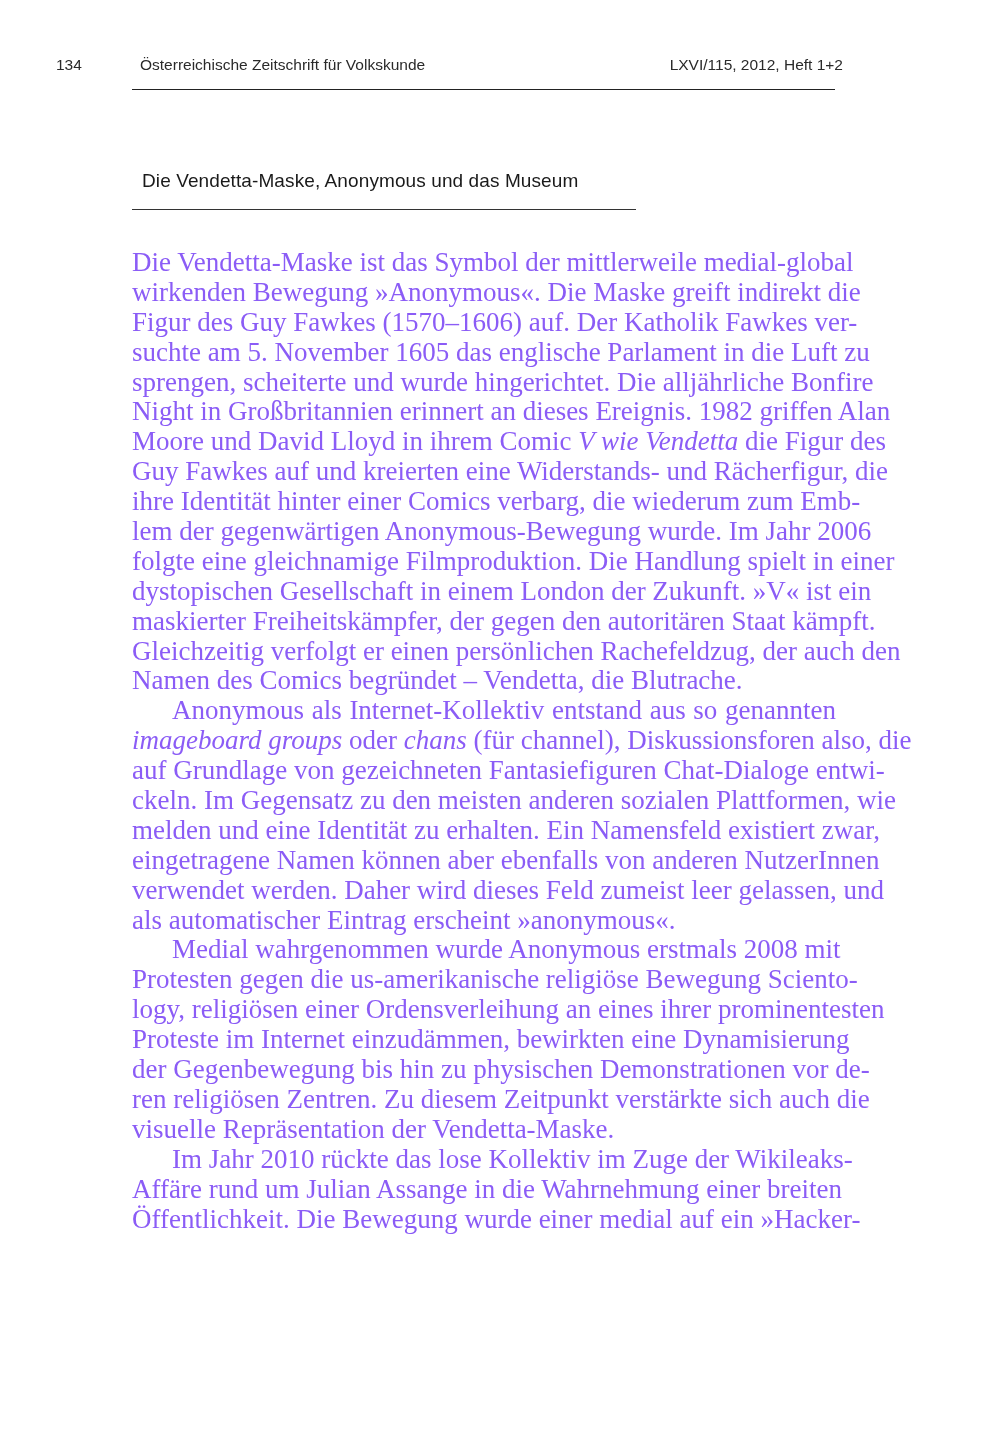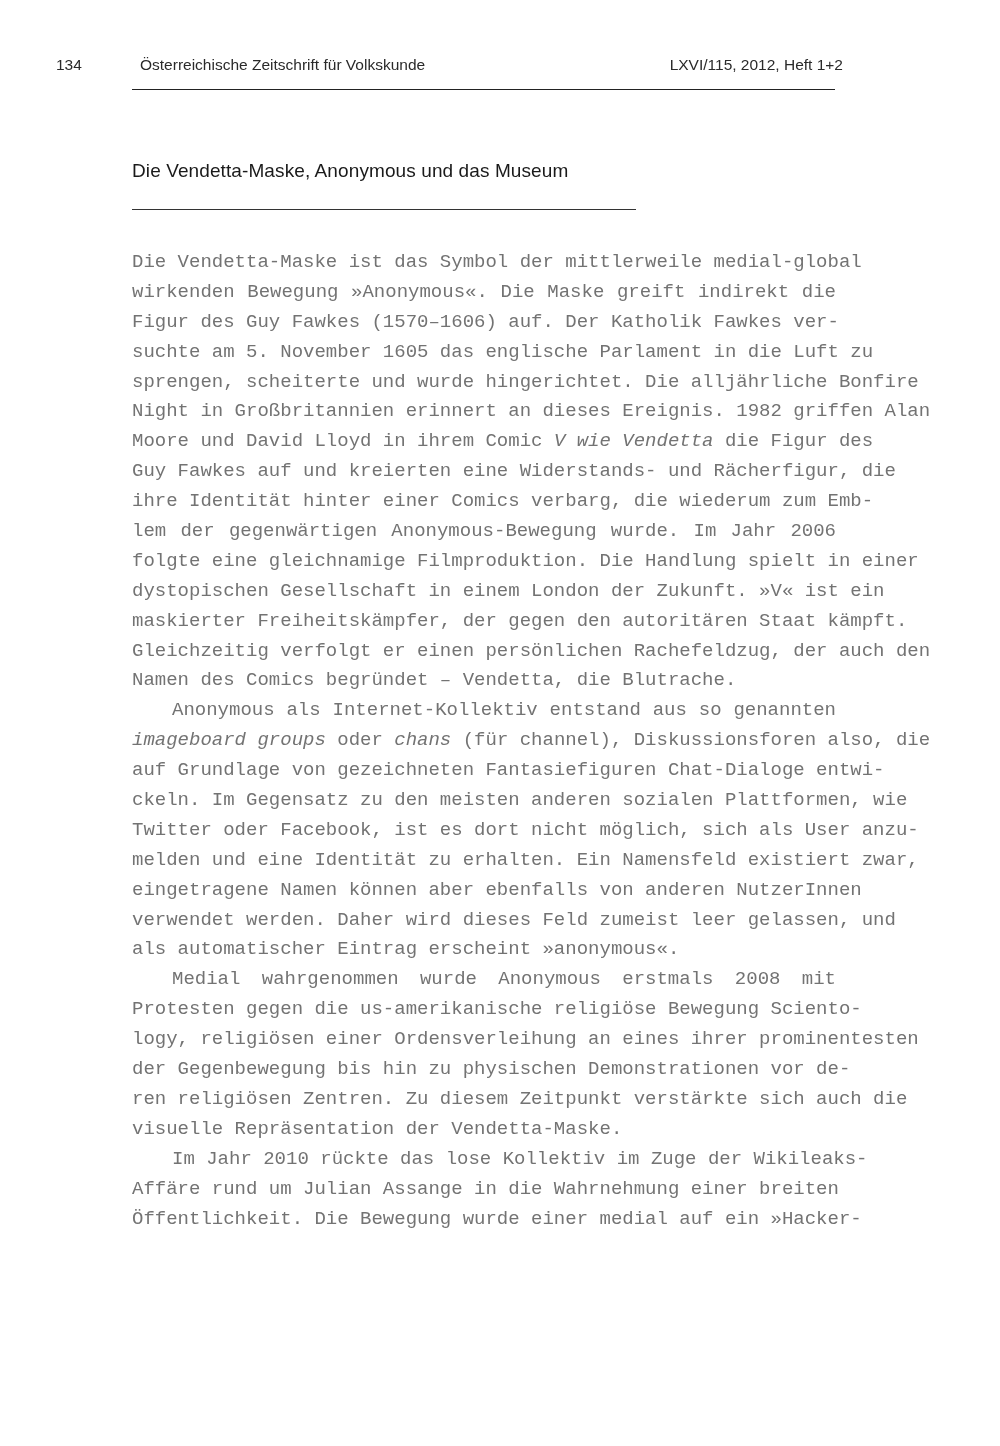--- a/index.html
+++ b/index.html
@@ -12,41 +12,41 @@
     .journal-title { position: absolute; left: 132px; top: 0; }
     .issue-info { position: absolute; right: 165px; top: 0; }
     .head-rule { position: absolute; left: 132px; top: 89px; width: 703px; height: 1px; background: #222; }
     .article-title {
       position: absolute; left: 132px; top: 160px;
       font-family: "Liberation Sans", sans-serif; font-size: 19px; color: #1a1a1a; letter-spacing: 0.1px;
     }
     .title-rule { position: absolute; left: 132px; top: 209px; width: 504px; height: 1px; background: #333; }
     .body-text {
       position: absolute; left: 132px; top: 248px; width: 704px;
-      font-family: Liberation Mono, monospace; font-size: 19px; color: #737373;
+      font-family: Liberation Serif, serif; font-size: 27px; color: #8b5cf6;
     }
     .line {
       height: 29.9px; line-height: 29.9px; white-space: nowrap;
       text-align: justify; text-align-last: justify;
     }
     .line.last { text-align-last: left; }
     .line.indent { text-indent: 40px; }
     i { font-style: italic; }
   </style>
 </head>
 <body>
 
 <div class="running-head">
   <span class="page-number">134</span>
   <span class="journal-title">Österreichische Zeitschrift für Volkskunde</span>
   <span class="issue-info">LXVI/115, 2012, Heft 1+2</span>
 </div>
 <div class="head-rule"></div>
 
-<h1 class="article-title" style="margin:0;font-weight:normal;">Die Vendetta-Maske, Anonymous und das Museum</h1>
+<h1 class="article-title" style="margin:10px;font-weight:normal;">Die Vendetta-Maske, Anonymous und das Museum</h1>
 <div class="title-rule"></div>
 
 <div class="body-text" id="body-text">
     <div>
       <div class="line">Die Vendetta-Maske ist das Symbol der mittlerweile medial-global</div>
       <div class="line">wirkenden Bewegung »Anonymous«. Die Maske greift indirekt die</div>
       <div class="line">Figur des Guy Fawkes (1570–1606) auf. Der Katholik Fawkes ver-</div>
       <div class="line">suchte am 5. November 1605 das englische Parlament in die Luft zu</div>
       <div class="line">sprengen, scheiterte und wurde hingerichtet. Die alljährliche Bonfire</div>
       <div class="line">Night in Großbritannien erinnert an dieses Ereignis. 1982 griffen Alan</div>
@@ -58,30 +58,30 @@
       <div class="line">dystopischen Gesellschaft in einem London der Zukunft. »V« ist ein</div>
       <div class="line">maskierter Freiheitskämpfer, der gegen den autoritären Staat kämpft.</div>
       <div class="line">Gleichzeitig verfolgt er einen persönlichen Rachefeldzug, der auch den</div>
       <div class="line last">Namen des Comics begründet – Vendetta, die Blutrache.</div>
     </div>
     <div>
       <div class="line indent">Anonymous als Internet-Kollektiv entstand aus so genannten</div>
       <div class="line"><i>imageboard groups</i> oder <i>chans</i> (für channel), Diskussionsforen also, die</div>
       <div class="line">auf Grundlage von gezeichneten Fantasiefiguren Chat-Dialoge entwi-</div>
       <div class="line">ckeln. Im Gegensatz zu den meisten anderen sozialen Plattformen, wie</div>
-      <div class="line">Twitter oder Facebook, ist es dort nicht möglich, sich als User anzu-</div>
       <div class="line">melden und eine Identität zu erhalten. Ein Namensfeld existiert zwar,</div>
       <div class="line">eingetragene Namen können aber ebenfalls von anderen NutzerInnen</div>
       <div class="line">verwendet werden. Daher wird dieses Feld zumeist leer gelassen, und</div>
       <div class="line last">als automatischer Eintrag erscheint »anonymous«.</div>
     </div>
     <div>
       <div class="line indent">Medial wahrgenommen wurde Anonymous erstmals 2008 mit</div>
       <div class="line">Protesten gegen die us-amerikanische religiöse Bewegung Sciento-</div>
       <div class="line">logy, religiösen einer Ordensverleihung an eines ihrer prominentesten</div>
+      <div class="line">Proteste im Internet einzudämmen, bewirkten eine Dynamisierung</div>
       <div class="line">der Gegenbewegung bis hin zu physischen Demonstrationen vor de-</div>
       <div class="line">ren religiösen Zentren. Zu diesem Zeitpunkt verstärkte sich auch die</div>
       <div class="line last">visuelle Repräsentation der Vendetta-Maske.</div>
     </div>
     <div>
       <div class="line indent">Im Jahr 2010 rückte das lose Kollektiv im Zuge der Wikileaks-</div>
       <div class="line">Affäre rund um Julian Assange in die Wahrnehmung einer breiten</div>
       <div class="line">Öffentlichkeit. Die Bewegung wurde einer medial auf ein »Hacker-</div>
     </div>
   </div>

